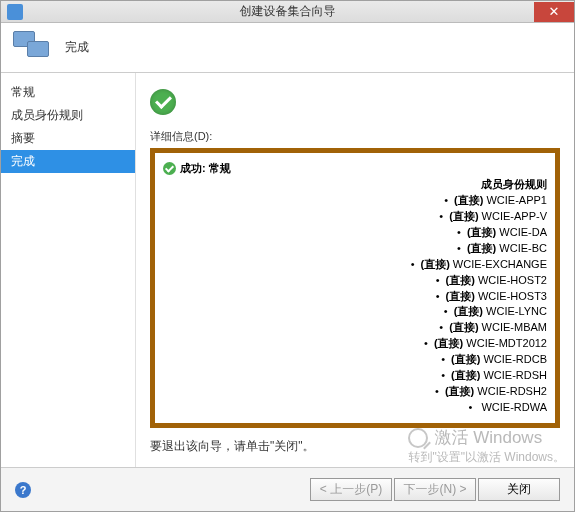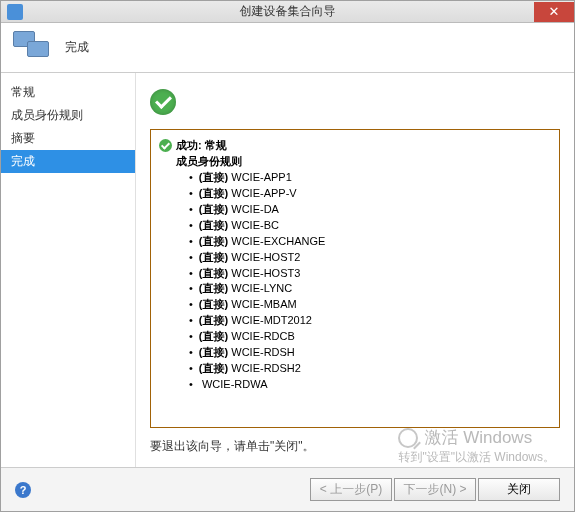--- a/index.html
+++ b/index.html
@@ -18,35 +18,35 @@
 .body { flex: 1; display: flex; min-height: 0; }
 .sidebar { width: 135px; background: #fff; border-right: 1px solid #e0e0e0; padding-top: 8px; font-size: 12px; }
 .side-item { padding: 3px 10px; color: #333; cursor: pointer; }
 .side-item.active { background: #2e90e5; color: #fff; }
 .main { flex: 1; padding: 10px 14px 8px 14px; display: flex; flex-direction: column; min-height: 0; }
 .main-heading { display: flex; align-items: center; margin: 6px 0 14px 0; }
 .check-lg { width: 26px; height: 26px; border-radius: 50%; background: #4caf50; display: flex; align-items: center; justify-content: center; margin-right: 10px; box-shadow: inset 0 0 4px rgba(0,0,0,0.25); }
 .check-lg::after { content: ""; width: 6px; height: 12px; border: solid #fff; border-width: 0 3px 3px 0; transform: rotate(45deg); margin-top: -3px; }
 .heading-text { font-size: 16px; color: #2e7d32; font-weight: 400; }
 .detail-label { font-size: 11px; color: #333; margin-bottom: 4px; }
-.detail-box { flex: 1; border: 1px solid #a16207; padding: 8px; font-size: 11px; overflow: auto; background: #fff; min-height: 0; line-height: 1.45; }
+.detail-box { flex: 1; border: 5px solid #a16207; padding: 8px; font-size: 11px; overflow: auto; background: #fff; min-height: 0; line-height: 1.45; text-align: right; }
 .row-success { display: flex; align-items: flex-start; }
 .check-sm { width: 13px; height: 13px; border-radius: 50%; background: #4caf50; display: inline-flex; align-items: center; justify-content: center; margin-right: 4px; flex-shrink: 0; margin-top: 1px; }
 .check-sm::after { content: ""; width: 3px; height: 6px; border: solid #fff; border-width: 0 2px 2px 0; transform: rotate(45deg); margin-top: -2px; }
 .bold { font-weight: bold; }
 .bullet-list { list-style: none; margin-left: 20px; }
 .bullet-list.inner { margin-left: 30px; }
 .bullet-list li::before { content: "•"; margin-right: 6px; }
 .exit-text { font-size: 12px; margin: 10px 0 4px 0; color: #333; }
 .footer { border-top: 1px solid #ccc; padding: 10px 14px; display: flex; align-items: center; background: #f4f4f4; }
 .help-icon { width: 16px; height: 16px; border-radius: 50%; background: #3b78cc; color: #fff; font-size: 11px; display: flex; align-items: center; justify-content: center; cursor: pointer; font-weight: bold; }
 .btns { margin-left: auto; display: flex; gap: 2px; }
 .btn { min-width: 82px; height: 23px; font-size: 12px; border: 1px solid #999; background: linear-gradient(#fdfdfd,#e8e8e8); cursor: pointer; padding: 0 8px; }
 .btn:disabled { color: #9a9a9a; cursor: default; }
-.watermark { position: absolute; right: 20px; bottom: 46px; text-align: left; color: #b9b9b9; font-size: 12px; pointer-events: none; }
+.watermark { position: absolute; right: 10px; bottom: 46px; text-align: left; color: #b9b9b9; font-size: 12px; pointer-events: none; }
 .watermark .wm-t { font-size: 17px; display: flex; align-items: center; }
 .wm-icon { width: 20px; height: 20px; border: 2px solid #c7c7c7; border-radius: 50%; margin-right: 6px; position: relative; }
 .wm-icon::after { content: ""; position: absolute; width: 2px; height: 9px; background: #c7c7c7; right: -2px; bottom: -4px; transform: rotate(45deg); }
 </style>
 </head>
 <body>
 
 <div class="window">
   <div class="titlebar">
     <div class="titlebar-icon"></div>
@@ -68,20 +68,21 @@
         <div class="side-item">成员身份规则</div>
         <div class="side-item">摘要</div>
         <div class="side-item active">完成</div>
       </div>
 
     <div class="main">
       <div class="main-heading">
         <div class="check-lg"></div>
       </div>
 
+      <div class="detail-label">详细信息(D):</div>
 
       <div class="detail-box">
         <div class="row-success">
           <span class="check-sm"></span>
           <span>
             <span class="bold">成功:</span>
             <span class="bold">常规</span>
           </span>
         </div>
         <div style="margin-left:17px;" class="bold">成员身份规则</div>

